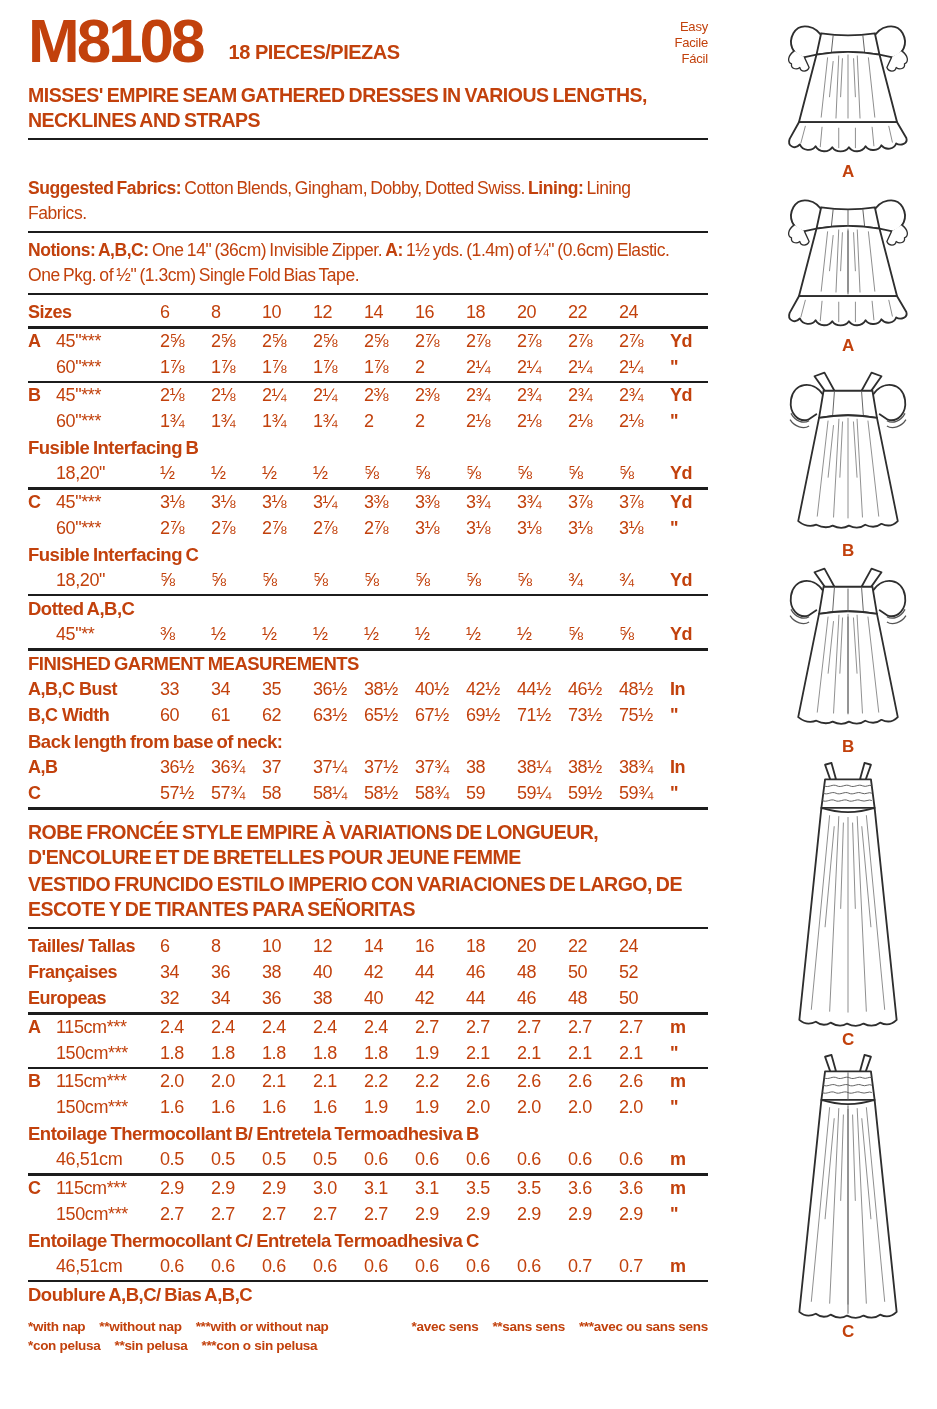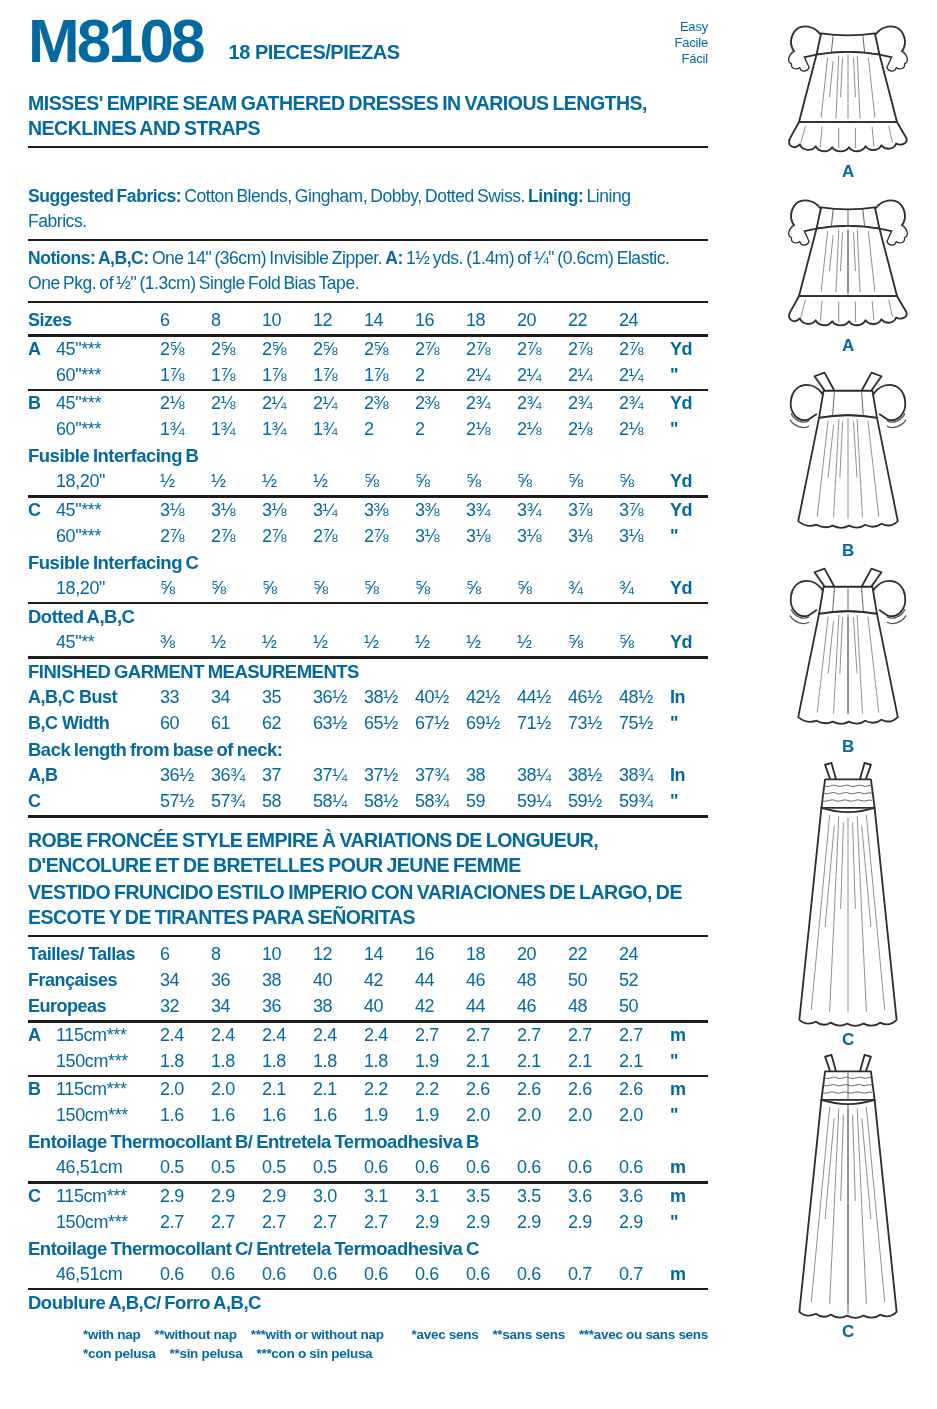--- a/index.html
+++ b/index.html
@@ -1,34 +1,34 @@
 <!DOCTYPE html>
 <html><head>
 <meta charset="utf-8">
 <style>
   html,body{margin:0;padding:0;background:#e8e8e8;}
   .page{
     position:relative;
     width:937px;height:1409px;
     background:#ffffff;
     font-family:"Liberation Sans", sans-serif;
-    color:#0369a1;
+    color:#c2410c;
     overflow:hidden;
     letter-spacing:-0.2px;
   }
   .main{position:absolute;left:28px;top:12px;width:680px;}
   .figcol{position:absolute;left:762px;top:12px;width:172px;}
 
   
   .hdr{display:flex;align-items:flex-end;}
   .brand{font-size:62px;font-weight:700;letter-spacing:-3px;line-height:0.95;}
   .pieces{font-size:20px;font-weight:700;margin-left:26px;padding-bottom:7px;letter-spacing:-0.5px;}
   .difficulty{margin-left:auto;text-align:right;font-size:13px;font-weight:400;line-height:1.22;padding-bottom:4px;}
   .title{font-size:19.5px;font-weight:700;line-height:25px;letter-spacing:-0.5px;word-spacing:-1px;width:672px;margin-top:10px;}
-  .title-en{margin-top:20px;}
+  .title-en{margin-top:12px;}
 
   .rule{border:none;border-top:2px solid #1c1c1c;margin:5px 0 5px 0;height:0;}
 
   .para{font-size:17.5px;line-height:25px;letter-spacing:-0.45px;word-spacing:-1.2px;margin:2px 0;}
   .para-fabrics{width:650px;margin-top:36px;}
   .para-notions{width:676px;}
 
   
   table{border-collapse:collapse;table-layout:fixed;width:680px;margin-top:2px;}
   col.c-lbl{width:132px;}
@@ -38,21 +38,21 @@
      letter-spacing:-0.4px;}
   td.thead{font-weight:700;font-size:18.5px;letter-spacing:-0.5px;word-spacing:-1px;}
   td.lbl .vw{display:inline-block;min-width:28px;font-weight:700;}
   td.lbl .vfull{font-weight:700;letter-spacing:-0.5px;}
   td.lbl .sub{font-weight:400;}
   td.unit{font-weight:700;}
   tr.rule-thin td{border-bottom:2px solid #1c1c1c;}
   tr.rule-thick td{border-bottom:3.5px solid #1c1c1c;}
 
   
-  .footnotes{display:flex;justify-content:flex-end;align-items:flex-start;width:680px;margin-top:9px;
+  .footnotes{display:flex;justify-content:space-between;align-items:flex-start;width:680px;margin-top:9px;
              font-size:13.5px;font-weight:700;letter-spacing:-0.3px;line-height:19px;}
   .fn-item{margin-right:14px;}
   .fn-right .fn-item{margin-right:0;margin-left:14px;}
 
   
   .figure{text-align:center;margin-bottom:5px;}
   .figure svg{display:block;margin:0 auto;}
   .fig-label{font-size:17px;font-weight:700;margin-top:1px;line-height:18px;}
   .sketch{stroke:#2e2e2e;stroke-width:2;fill:#ffffff;stroke-linejoin:round;stroke-linecap:round;}
   .detail{stroke:#555;stroke-width:1;fill:none;}
@@ -526,21 +526,21 @@
             <td class="val">0.6</td>
             <td class="val">0.6</td>
             <td class="val">0.6</td>
             <td class="val">0.6</td>
             <td class="val">0.6</td>
             <td class="val">0.7</td>
             <td class="val">0.7</td>
             <td class="unit">m</td>
           </tr>
           <tr>
-            <td colspan="12" class="thead">Doublure A,B,C/ Forro A,B,C</td>
+            <td colspan="12" class="thead">Doublure A,B,C/ Bias A,B,C</td>
           </tr>
         </tbody>
     </table>
 
     <div class="footnotes">
       <div class="fn-left">
         <div><span class="fn-item">*with nap</span><span class="fn-item">**without nap</span><span class="fn-item">***with or without nap</span></div>
         <div><span class="fn-item">*con pelusa</span><span class="fn-item">**sin pelusa</span><span class="fn-item">***con o sin pelusa</span></div>
       </div>
       <div class="fn-right">

